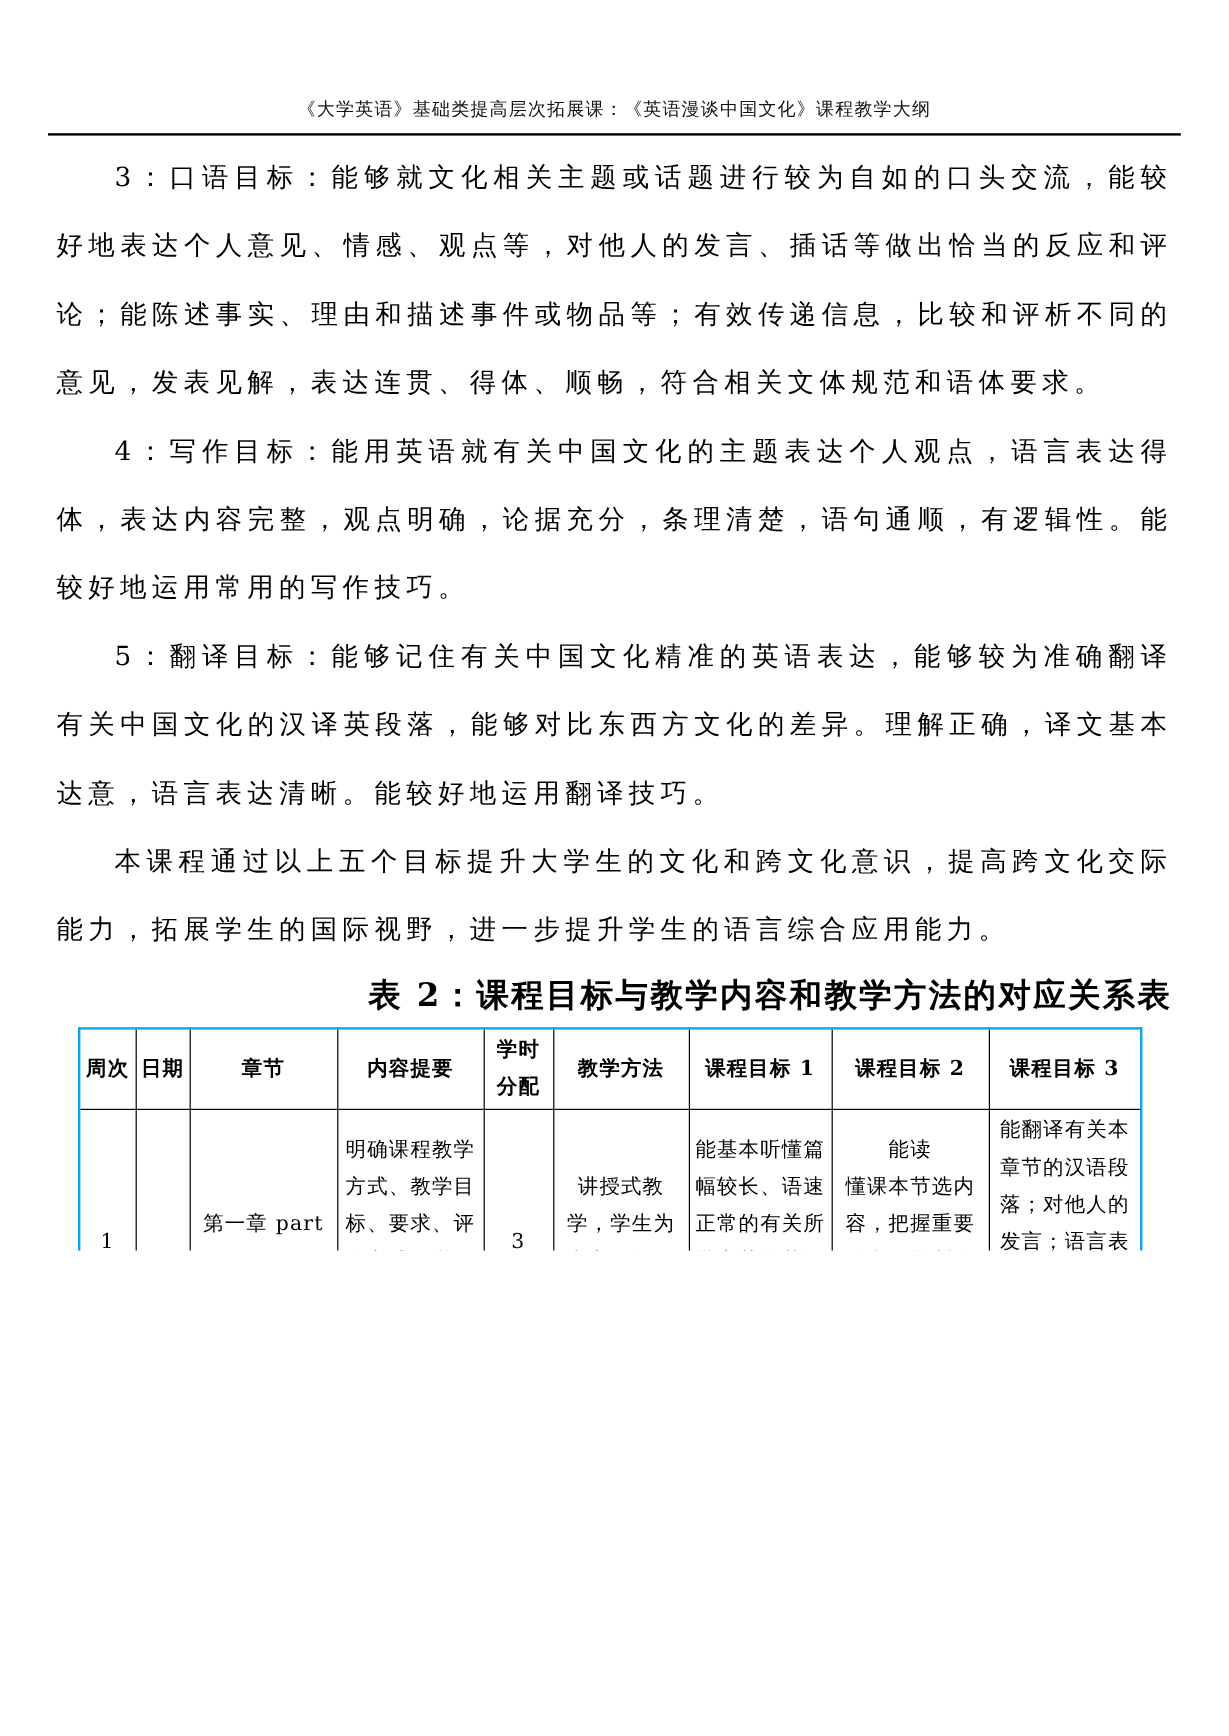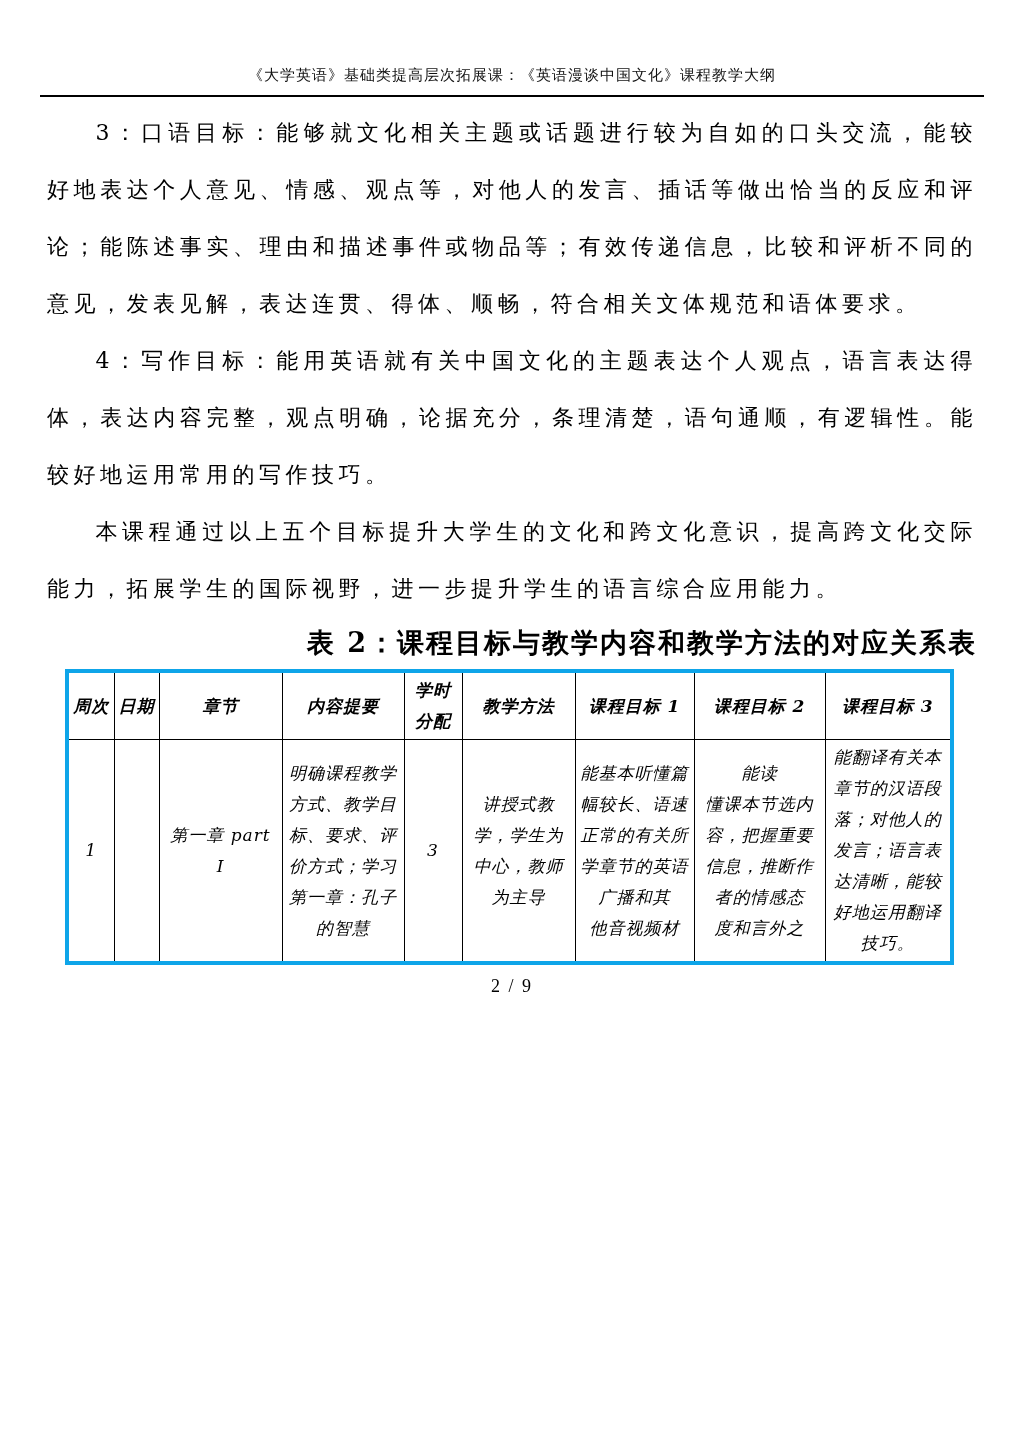--- a/index.html
+++ b/index.html
@@ -1,20 +1,20 @@
 <!DOCTYPE html>
 <html><head>
 <meta charset="utf-8">
 <style>
   html, body { margin: 0; padding: 0; background: #ffffff; }
   .page {
     position: relative;
     width: 1024px;
     height: 1026px;
-    margin: 0 auto;
+    margin: 16px auto;
     background: #ffffff;
     color: #000000;
     font-family: "DejaVu Serif", "Liberation Serif", serif;
     overflow: hidden;
   }
   
   .doc-header {
     padding-top: 66px;
     text-align: center;
     font-size: 15px;
@@ -56,22 +56,21 @@
     font-size: 27px;
     line-height: 52px;
     letter-spacing: 2px;
   }
   
   table.syllabus {
     border-collapse: collapse;
     table-layout: fixed;
     margin-left: 18px;
     width: 885px;
-    border: 4px solid #0ea5e9;
-    font-style: italic;
+    border: 2px solid #0ea5e9;
   }
   table.syllabus th, table.syllabus td {
     border: 1.5px solid #000000;
     text-align: center;
     vertical-align: middle;
     font-size: 17px;
     line-height: 31px;
     padding: 2px 4px;
     letter-spacing: 1px;
     overflow: hidden;
@@ -96,20 +95,21 @@
   <div class="doc-header">《大学英语》基础类提高层次拓展课：《英语漫谈中国文化》课程教学大纲</div>
   <hr class="header-rule">
 
   <div class="content">
 
 
     <p class="body-par indent">3：口语目标：能够就文化相关主题或话题进行较为自如的口头交流，能较好地表达个人意见、情感、观点等，对他人的发言、插话等做出恰当的反应和评论；能陈述事实、理由和描述事件或物品等；有效传递信息，比较和评析不同的意见，发表见解，表达连贯、得体、顺畅，符合相关文体规范和语体要求。</p>
 
     <p class="body-par indent">4：写作目标：能用英语就有关中国文化的主题表达个人观点，语言表达得体，表达内容完整，观点明确，论据充分，条理清楚，语句通顺，有逻辑性。能较好地运用常用的写作技巧。</p>
 
+    <p class="body-par indent">5：翻译目标：能够记住有关中国文化精准的英语表达，能够较为准确翻译有关中国文化的汉译英段落，能够对比东西方文化的差异。理解正确，译文基本达意，语言表达清晰。能较好地运用翻译技巧。</p>
 
     <p class="body-par indent">本课程通过以上五个目标提升大学生的文化和跨文化意识，提高跨文化交际能力，拓展学生的国际视野，进一步提升学生的语言综合应用能力。</p>
 
 
     <h3 class="table-title">表 2：课程目标与教学内容和教学方法的对应关系表</h3>
 
     <table class="syllabus">
       <colgroup>
         <col style="width:47px">
         <col style="width:45px">

